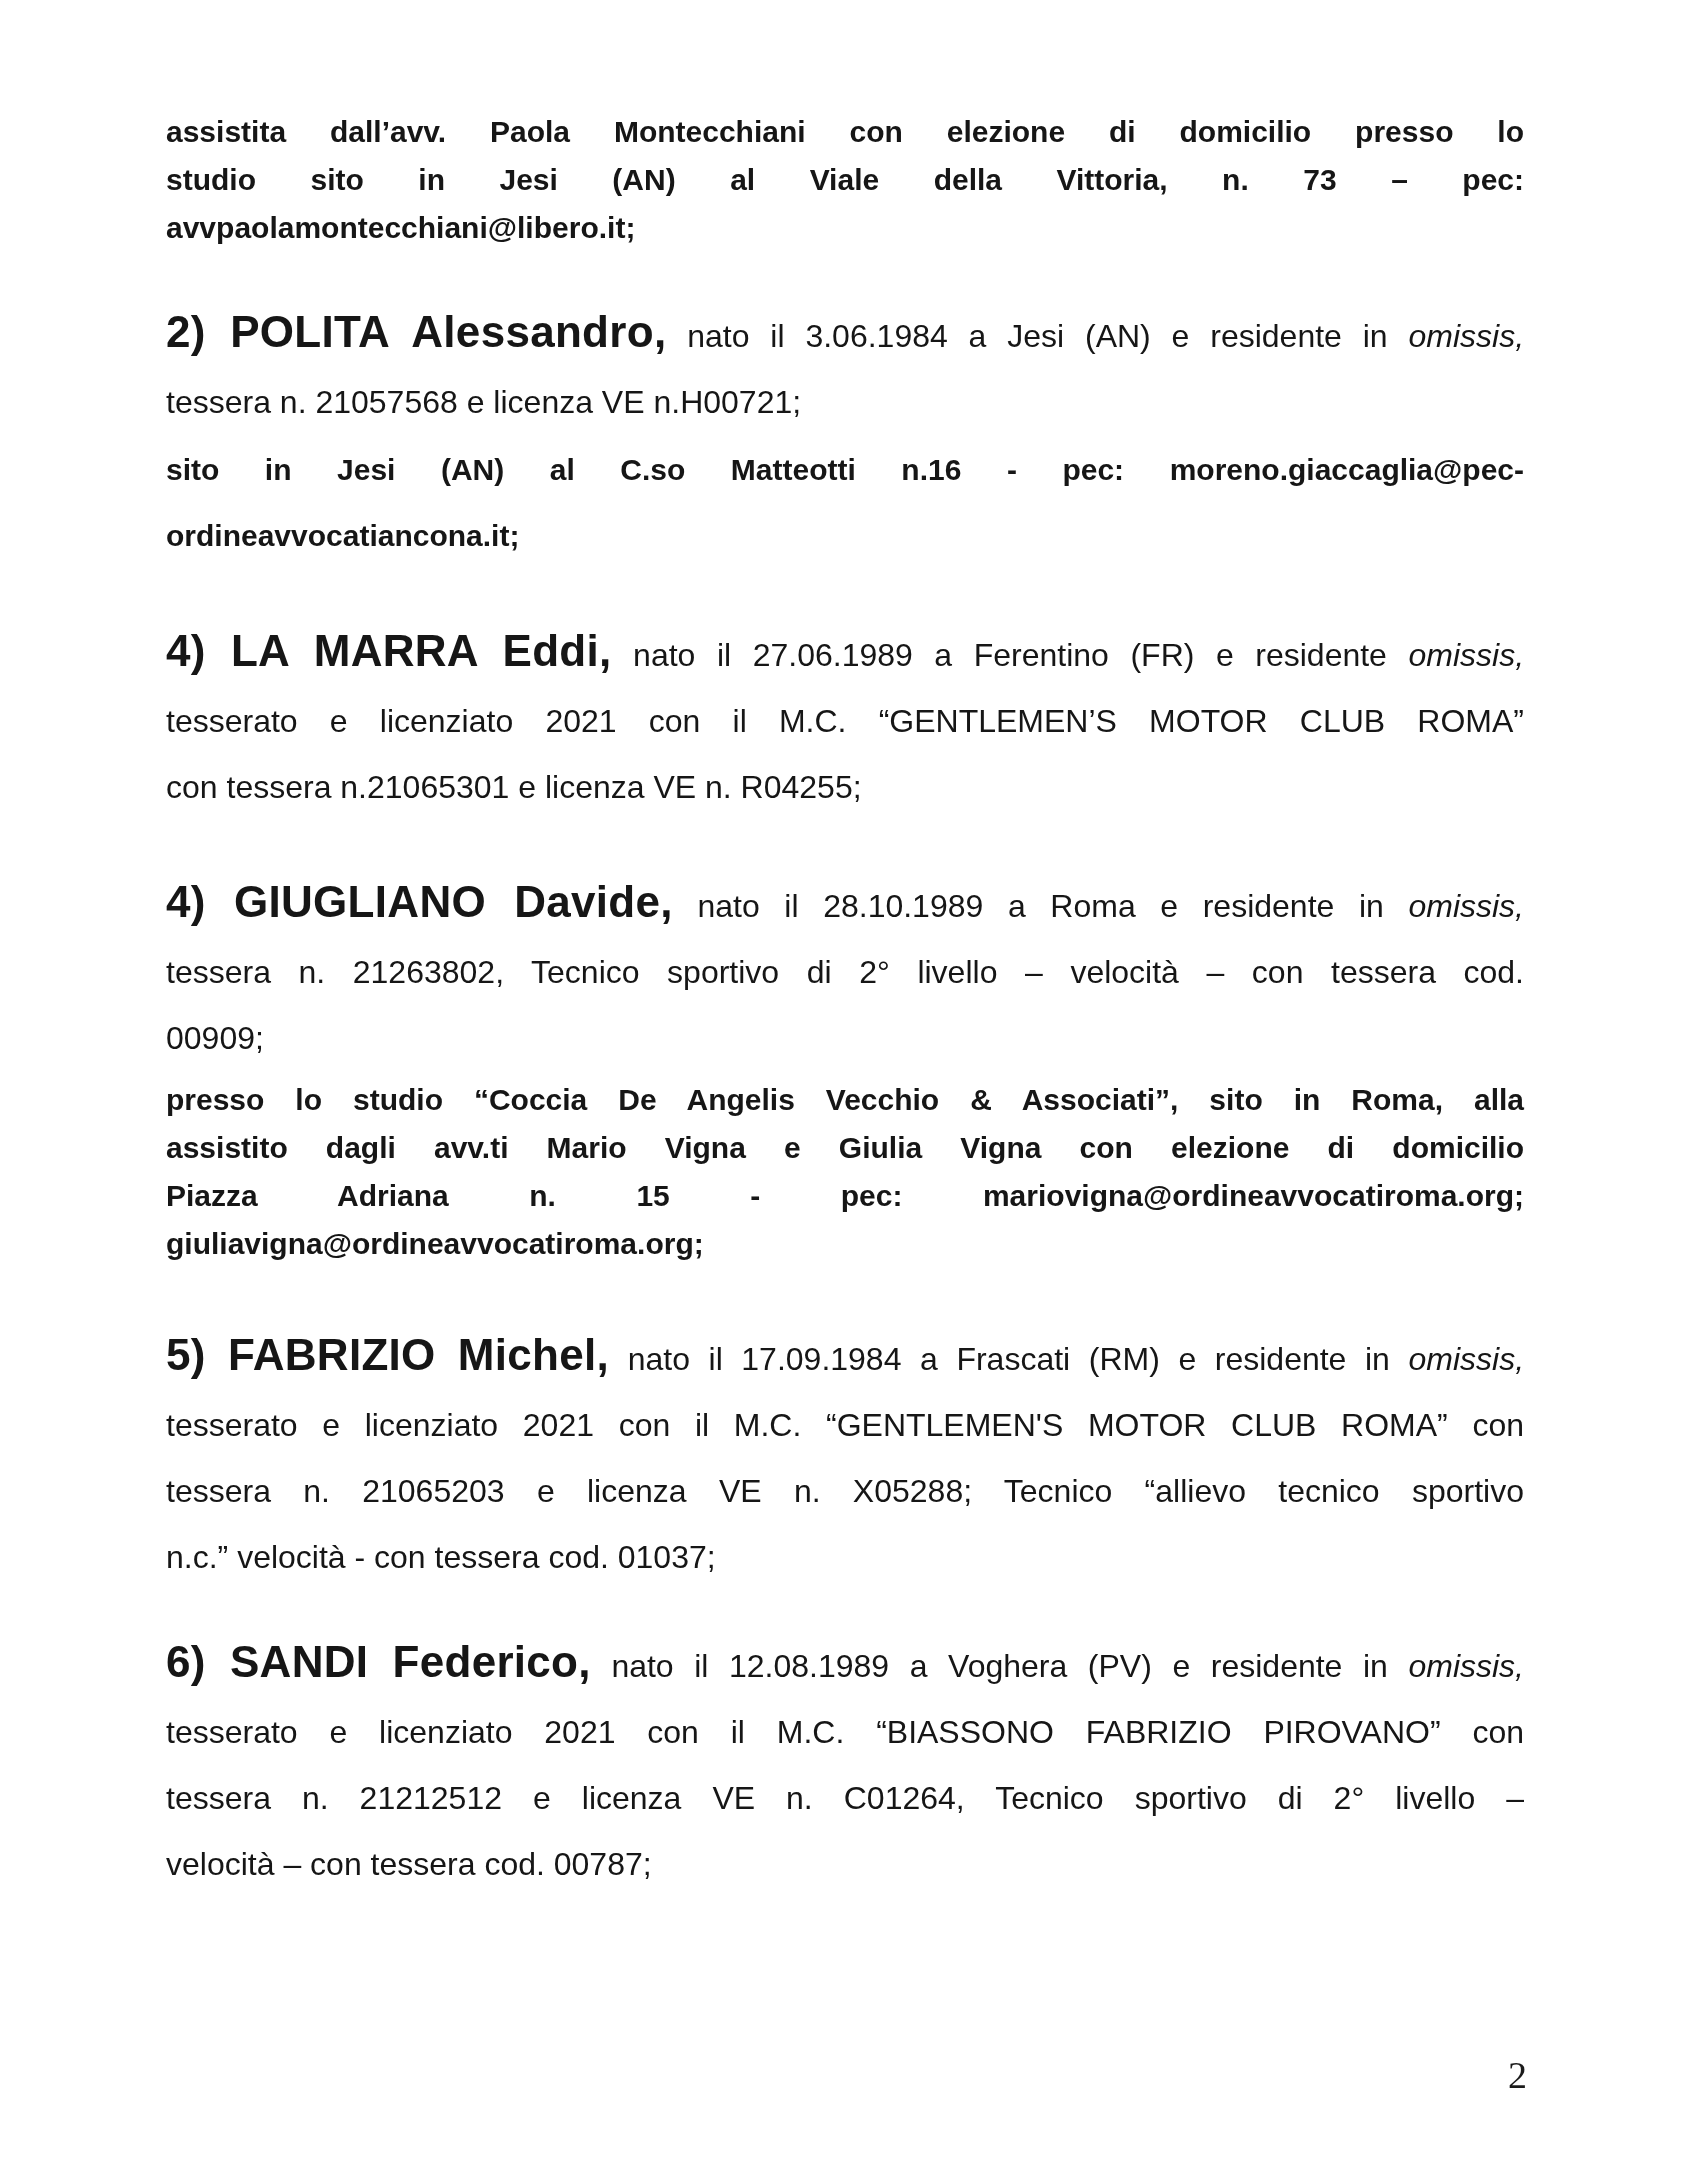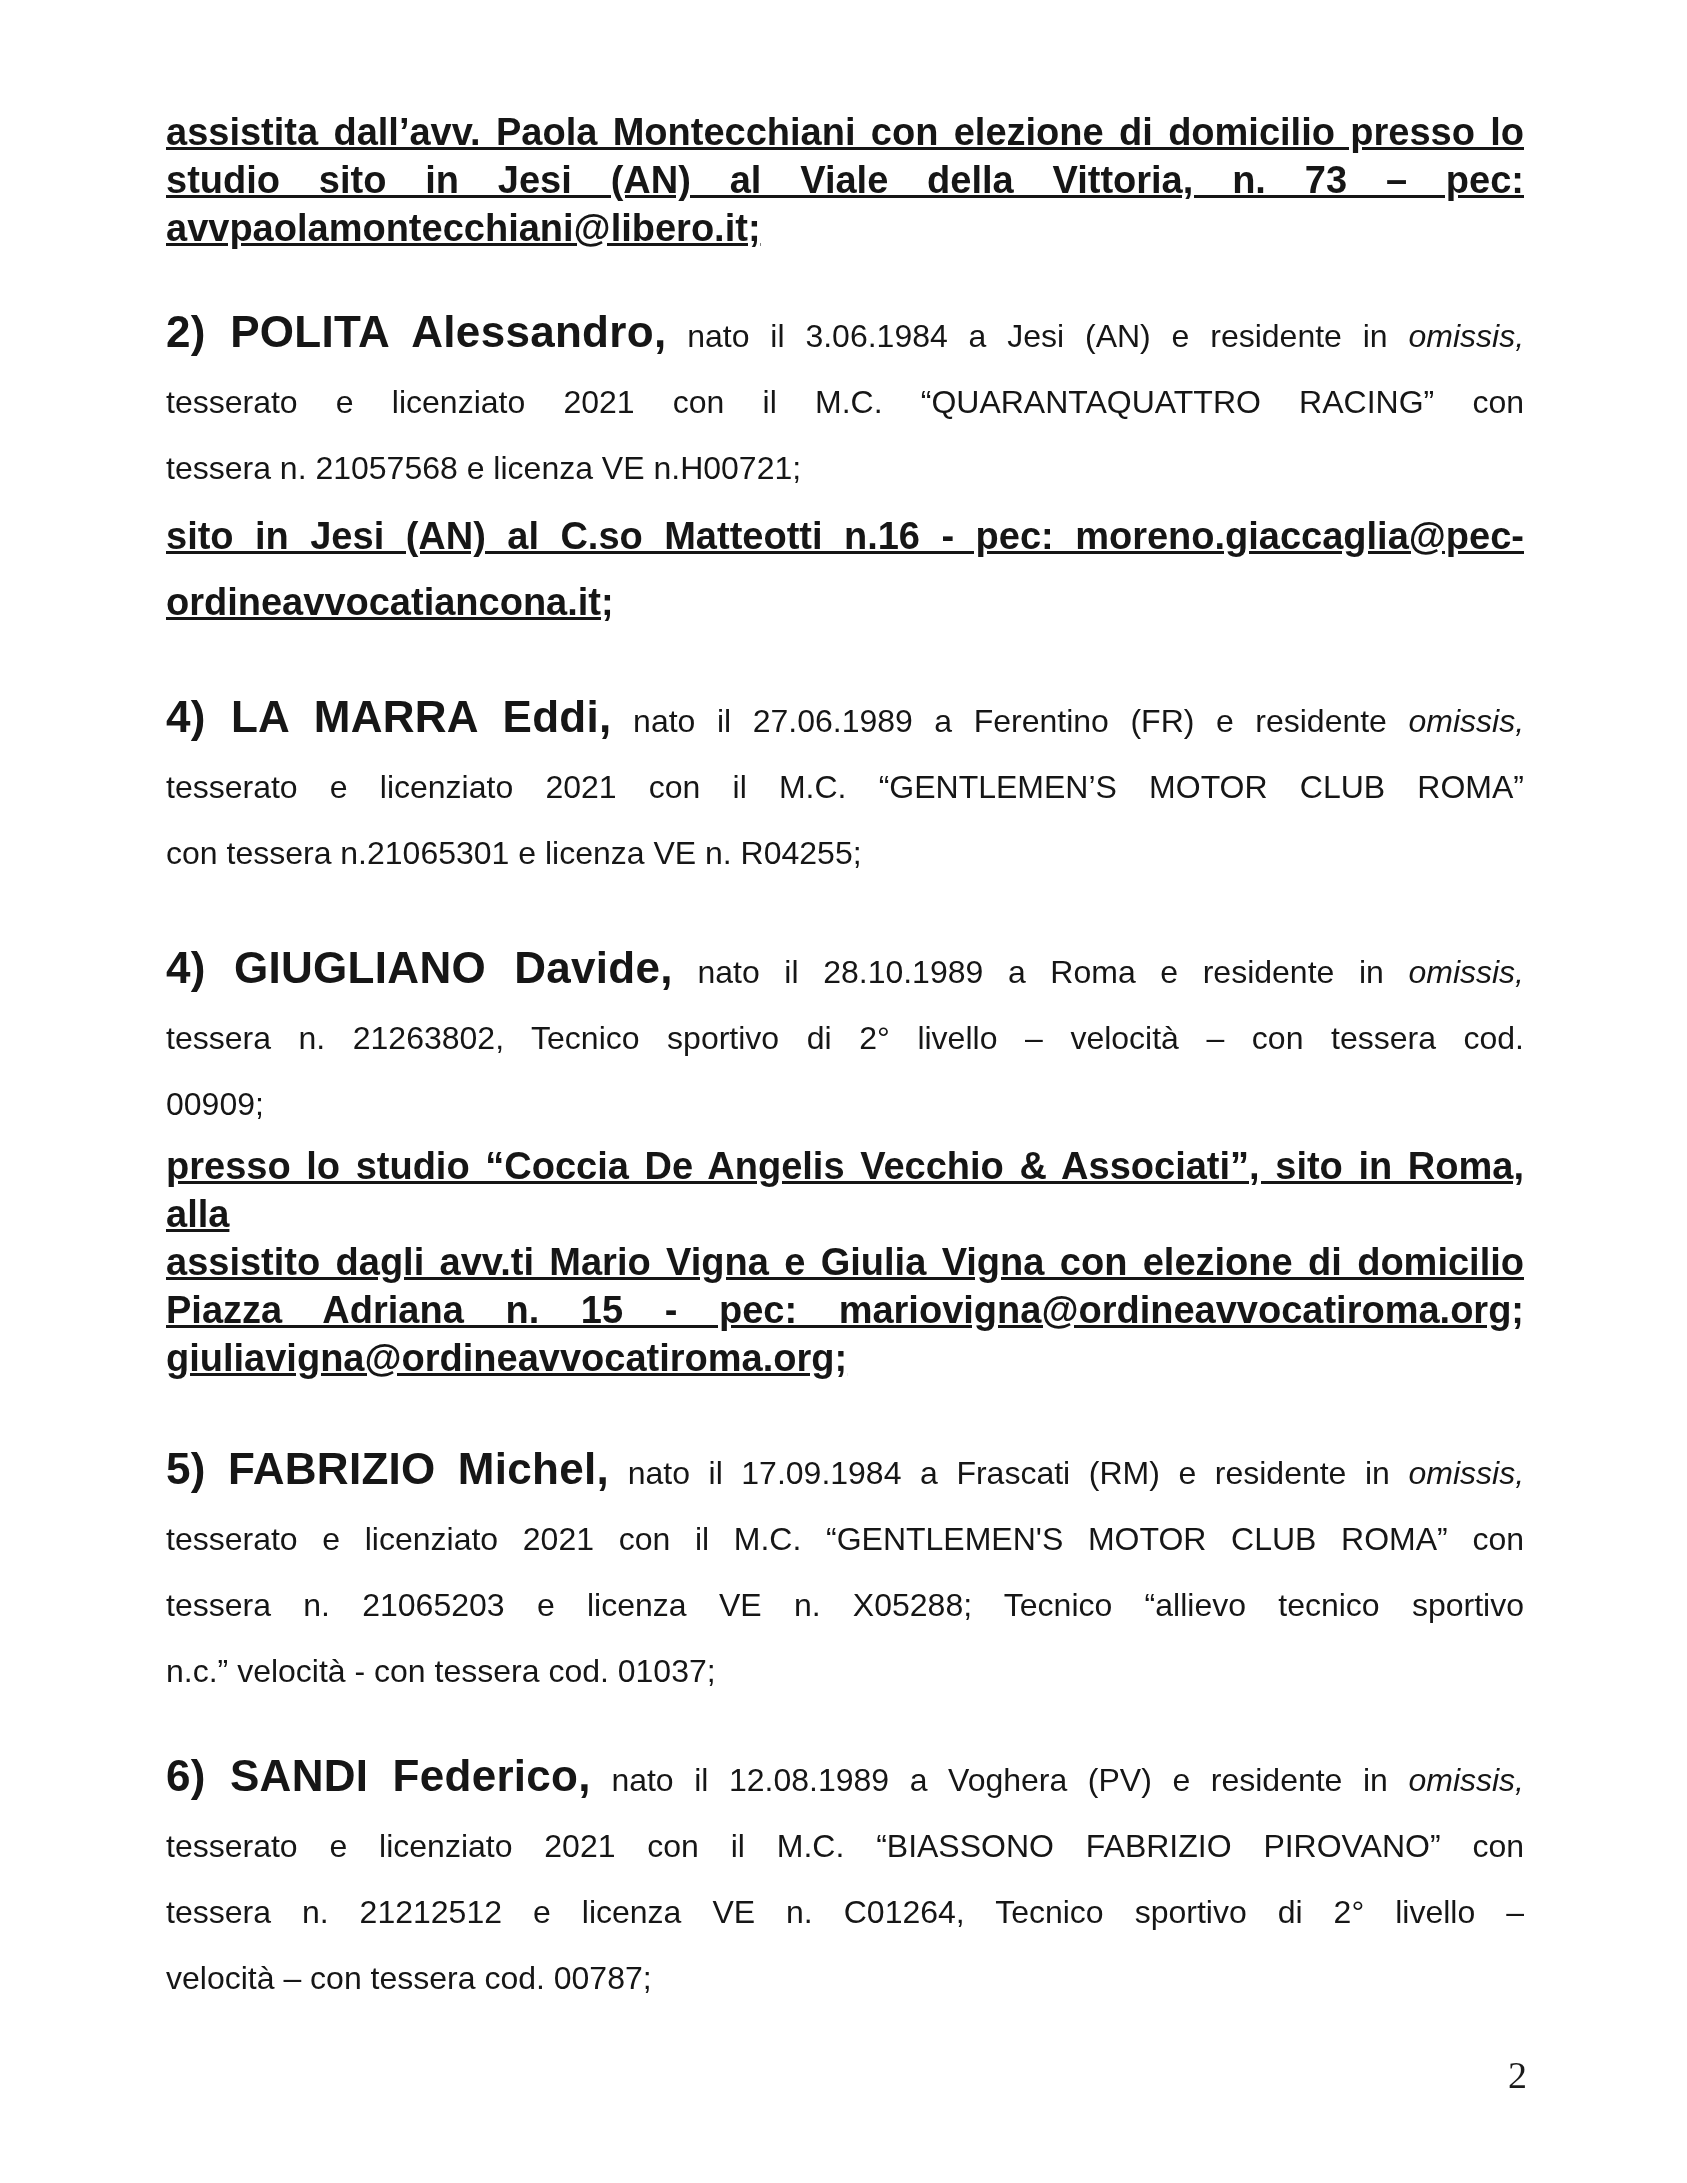--- a/index.html
+++ b/index.html
@@ -18,21 +18,21 @@
   }
   .para { width: 100%; }
   .jline {
     text-align: justify;
     text-align-last: justify;
     white-space: normal;
   }
   .jline.last { text-align-last: left; }
   .spaced .jline { line-height: 66px; }
   .tight  .jline { line-height: 48px; }
-  .assist { font-weight: 700; font-size: 38px; text-decoration: underline; }
+  .assist { font-weight: 700; font-size: 30px; }
   .ename  { font-weight: 700; font-size: 44px; letter-spacing: 0.3px; }
   .om     { font-style: italic; }
   .p1       { margin-bottom: 47px; }
   .p2       { margin-bottom: 1.7px; }
   .p2assist { margin-bottom: 49px; }
   .p3       { margin-bottom: 49px; }
   .p4       { margin-bottom: 5px; }
   .p4assist { margin-bottom: 54px; }
   .p5       { margin-bottom: 39px; }
   .page-number {
@@ -50,21 +50,20 @@
 <div class="page">
 
   <div class="para tight assist p1">
     <div class="jline">assistita dall’avv. Paola Montecchiani con elezione di domicilio presso lo</div>
     <div class="jline">studio sito in Jesi (AN) al Viale della Vittoria, n. 73 – pec:</div>
     <div class="jline last">avvpaolamontecchiani@libero.it;</div>
   </div>
 
   <div class="para spaced p2">
     <div class="jline"><span class="ename">2) POLITA Alessandro,</span><span> nato il 3.06.1984 a Jesi (AN) e residente in </span><span class="om">omissis,</span></div>
-    <div class="jline">tesserato e licenziato 2021 con il M.C. “QUARANTAQUATTRO RACING” con</div>
     <div class="jline last">tessera n. 21057568 e licenza VE n.H00721;</div>
   </div>
 
   <div class="para spaced assist p2assist">
     <div class="jline">sito in Jesi (AN) al C.so Matteotti n.16 - pec: moreno.giaccaglia@pec-</div>
     <div class="jline last">ordineavvocatiancona.it;</div>
   </div>
 
   <div class="para spaced p3">
     <div class="jline"><span class="ename">4) LA MARRA Eddi,</span><span> nato il 27.06.1989 a Ferentino (FR) e residente </span><span class="om">omissis,</span></div>

